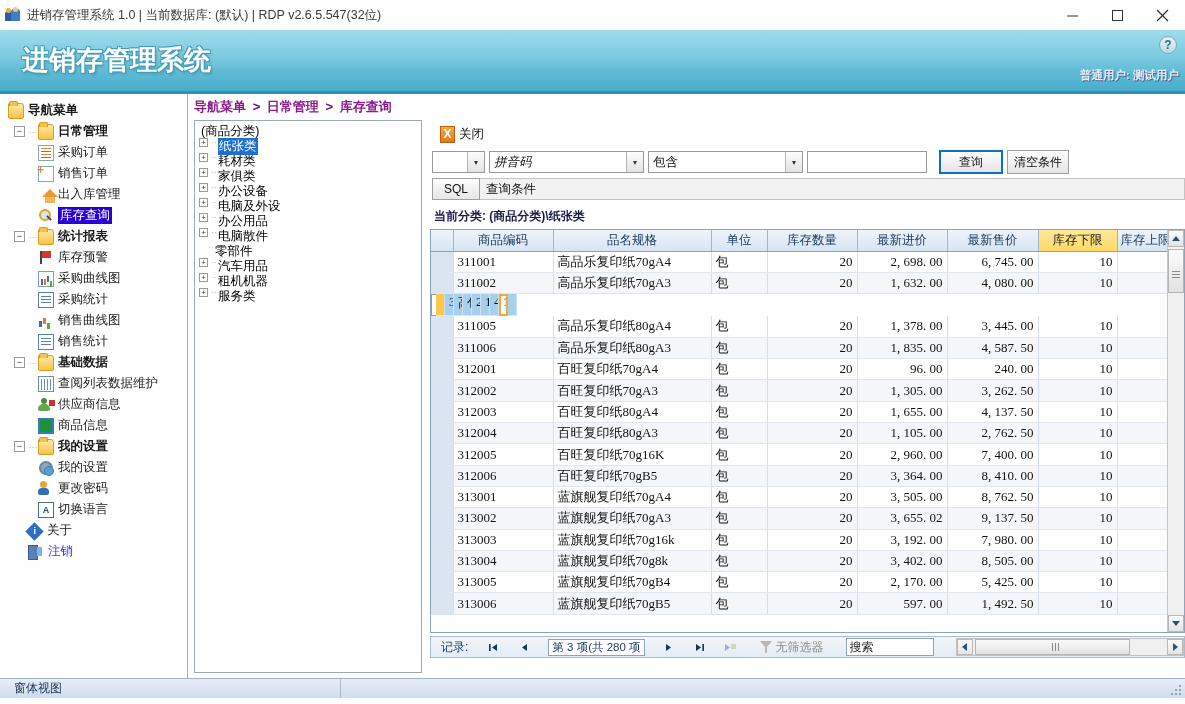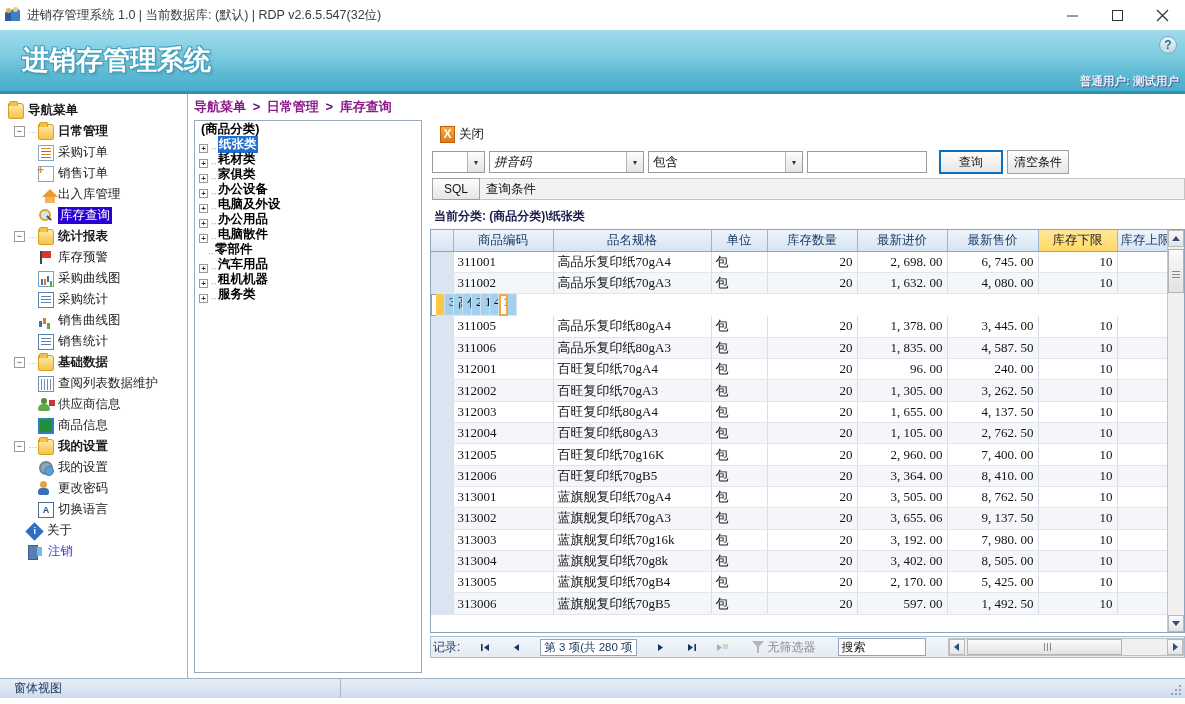--- a/index.html
+++ b/index.html
@@ -31,21 +31,21 @@
     background:linear-gradient(180deg,#9fdcec 0%, #7ecbe0 42%, #5cb9d4 72%, #49aecb 100%);
     border-bottom:3px solid #2e93b3;
   }
   .banner-title{
     position:absolute; left:22px; top:12px;
     font-size:27px; font-weight:bold; color:#ffffff;
     text-shadow:1px 1px 0 #3f9fbd, -1px -1px 0 #3f9fbd, 1px -1px 0 #3f9fbd, -1px 1px 0 #3f9fbd, 2px 2px 3px rgba(0,0,0,.18);
     font-family:"DejaVu Sans","Liberation Sans",sans-serif;
   }
   .banner-user{
-    position:absolute; right:6px; bottom:2px; font-size:11.5px;
+    position:absolute; right:6px; bottom:8px; font-size:11.5px;
     color:#e8eef8; font-weight:bold;
     text-shadow:1px 1px 0 #4a5f8f;
   }
   .banner-help{
     position:absolute; right:8px; top:6px; width:18px;height:18px;border-radius:50%;
     background:linear-gradient(180deg,#e8f5fb,#bcd9e6); border:1px solid #7fa9bd;
     color:#2b6c8c; font-size:12px; font-weight:bold; text-align:center; line-height:16px;
   }
 
   
@@ -134,21 +134,21 @@
   }
   .breadcrumb .bc{ color:#8b1a8b; }
   .breadcrumb .sep{ color:#6a0a8a; margin:0 3px; }
 
   .workspace{ display:flex; height:560px; }
   .tree-panel{
     width:228px; flex:0 0 228px; margin:0 0 0 6px; background:#fff;
     border:1px solid #9aa9bb; overflow:hidden; height:553px;
   }
   .tree-root{ padding:2px 0 0 4px; font-size:12.5px; }
-  .tree-row{ display:flex;align-items:flex-end;height:15px;white-space:nowrap;font-size:12.5px;font-weight:bold;}
+  .tree-row{ display:flex;align-items:flex-start;height:15px;white-space:nowrap;font-size:12.5px;}
   .tree-exp{
     width:9px;height:9px;border:1px solid #9a9a9a;background:#fff;display:inline-flex;
     align-items:center;justify-content:center;font-size:8px;line-height:8px;color:#333;margin-right:2px;flex:0 0 auto;
   }
   .tree-dash{ width:8px;text-align:center;color:#b0b0b0;font-size:8px;flex:0 0 auto;}
   .tree-sel{ background:#1f6fd0; color:#fff; padding:0 1px; }
 
   .grid-panel{ flex:1 1 auto; margin-left:8px; margin-right:0px; position:relative; }
   .toolbar-close{ display:flex;align-items:center; height:26px; padding:2px 0 0 10px;}
   .x-icon{
@@ -228,21 +228,21 @@
   .vsb .thumb i{ display:block;width:8px;height:1px;background:#8a8a8a;box-shadow:0 3px 0 #8a8a8a,0 6px 0 #8a8a8a;}
   .tri-up{width:0;height:0;border-left:4px solid transparent;border-right:4px solid transparent;border-bottom:5px solid #2e4f77;}
   .tri-dn{width:0;height:0;border-left:4px solid transparent;border-right:4px solid transparent;border-top:5px solid #2e4f77;}
   .tri-l{width:0;height:0;border-top:4px solid transparent;border-bottom:4px solid transparent;border-right:5px solid #2e4f77;}
   .tri-r{width:0;height:0;border-top:4px solid transparent;border-bottom:4px solid transparent;border-left:5px solid #2e4f77;}
 
   
   .recnav{
     display:flex;align-items:center;height:22px;margin-top:3px;
     background:linear-gradient(180deg,#f3f6fa,#e3ebf4); border:1px solid #a8bdd2;
-    font-size:12px;color:#17365d; padding-left:2px; gap:16px;
+    font-size:12px;color:#17365d; padding-left:10px; gap:16px;
   }
   .recnav .lab{ margin-right:2px; }
   .navbtn{ width:15px;height:18px;display:flex;align-items:center;justify-content:center;}
   .navbtn.dim{ opacity:.35; }
   .recbox{ height:17px;min-width:96px;border:1px solid #8fa4bb;background:#fff;display:flex;align-items:center;justify-content:center;font-size:11.5px;padding:0 3px;overflow:hidden;white-space:nowrap;}
   .filterbtn{ display:flex;align-items:center;gap:3px;margin-left:6px;color:#8a8a8a;font-size:12px;}
   .fic{width:13px;height:12px;position:relative;}
   .fic:before{content:"";position:absolute;left:0;top:0;width:0;height:0;border-left:6px solid transparent;border-right:6px solid transparent;border-top:7px solid #b6b6b6;}
   .fic:after{content:"";position:absolute;left:5px;top:6px;width:2px;height:6px;background:#b6b6b6;}
   .searchbox{ height:18px;width:88px;border:1px solid #8fa4bb;background:#fff;margin-left:6px;display:flex;align-items:center;padding-left:3px;font-size:12px;color:#222;}
@@ -668,21 +668,21 @@
                   <td class="num">8, 762. 50</td>
                   <td class="num">10</td>
                   <td class="num"></td>
                 </tr>
                 <tr class="alt">
                   <td class="rowmark"></td>
                   <td class="">313002</td>
                   <td class="">蓝旗舰复印纸70gA3</td>
                   <td class="">包</td>
                   <td class="num">20</td>
-                  <td class="num">3, 655. 06</td>
+                  <td class="num">3, 655. 02</td>
                   <td class="num">9, 137. 50</td>
                   <td class="num">10</td>
                   <td class="num"></td>
                 </tr>
                 <tr class="">
                   <td class="rowmark"></td>
                   <td class="">313003</td>
                   <td class="">蓝旗舰复印纸70g16k</td>
                   <td class="">包</td>
                   <td class="num">20</td>

